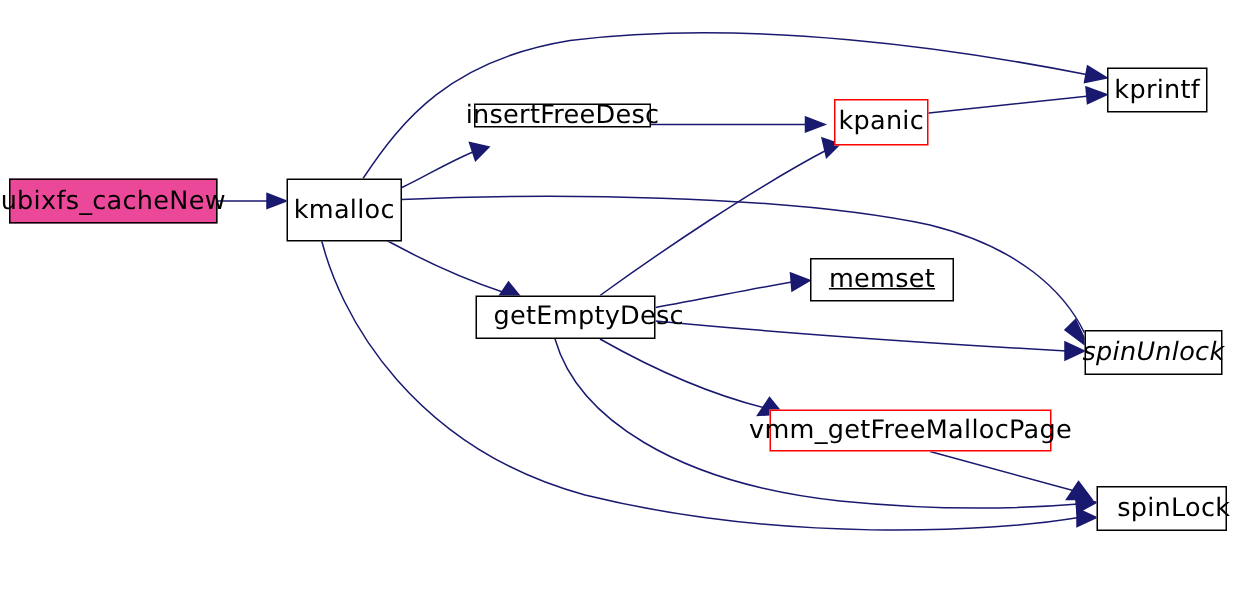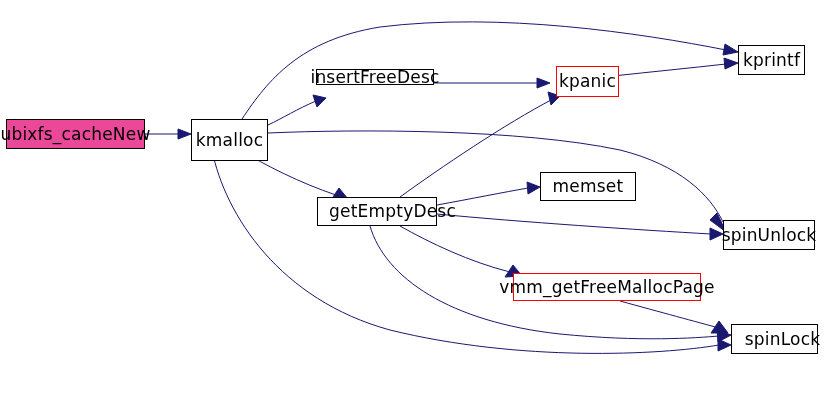--- a/index.html
+++ b/index.html
@@ -152,25 +152,25 @@
   </div>
 
   <div class="node-box" style="left:738px; top:45px; width:67px; height:30px;">
     <span>kprintf</span>
   </div>
 
   <div class="node-box" style="left:317px; top:197px; width:120px; height:29px;padding-left:31px;">
     <span>getEmptyDesc</span>
   </div>
 
-  <div class="node-box" style="left:540px; top:172px; width:96px; height:29px;">
+  <div class="node-box" style="left:540px; top:172px; width:96px; height:29px;text-decoration:underline;">
     <span>memset</span>
   </div>
 
-  <div class="node-box" style="left:723px; top:220px; width:92px; height:30px;">
+  <div class="node-box" style="left:723px; top:220px; width:92px; height:30px;font-style:italic;">
     <span>spinUnlock</span>
   </div>
 
   <div class="node-box danger" style="left:489px; top:273px; width:188px; height:28px;margin-left:24px;">
     <span>vmm_getFreeMallocPage</span>
   </div>
 
   <div class="node-box" style="left:731px; top:324px; width:87px; height:30px;padding-left:16px;">
     <span>spinLock</span>
   </div>

